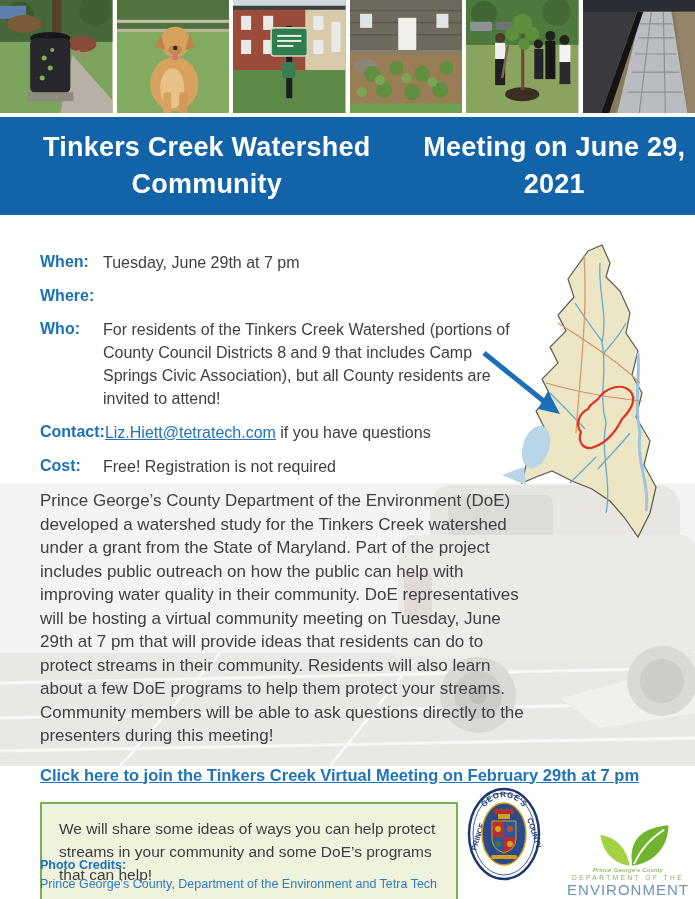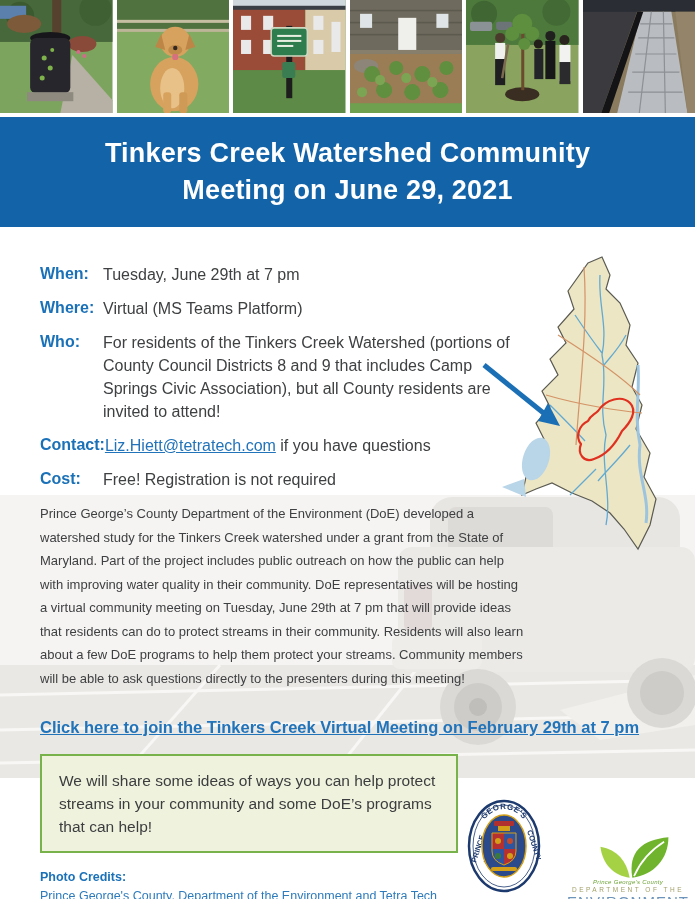--- a/index.html
+++ b/index.html
@@ -7,37 +7,37 @@
   .page {
     width:695px; height:899px; position:relative; overflow:hidden;
     background:#ffffff; font-family:"Liberation Sans", sans-serif;
   }
   
   .photo-strip { display:flex; gap:4px; height:113px; background:#fff; }
   .photo { flex:1 1 0; overflow:hidden; position:relative; }
   .photo svg { display:block; width:100%; height:100%; }
   
   .banner {
-    margin-top:4px; height:110px; display:flex; flex-direction:column;
+    margin-top:4px; height:98px; display:flex; flex-direction:row;
     justify-content:center; align-items:center; text-align:center;
   }
   .banner-line { color:#fff; font-size:27px; font-weight:bold; line-height:37px; letter-spacing:0.2px; }
   
   .content { position:relative; height:853px; background:#fff; }
   .faint-bg { position:absolute; left:0; top:268px; width:695px; height:283px; }
   .map-wrap { position:absolute; right:0; top:18px; width:215px; height:310px; }
   .map-wrap svg { display:block; width:100%; height:100%; }
   
   .details { padding:36px 0 0 40px; }
   .detail-row { display:flex; margin-bottom:11px; }
   .detail-label { flex:0 0 63px; font-weight:bold; font-size:16px; line-height:22px; }
   .detail-value { width:420px; font-size:16px; line-height:23px; color:#3f4042; }
   .detail-value a { color:#2173ba; text-decoration:underline; }
   
-  .paragraph { width:484px; margin:10px 0 16px 40px; font-size:13px; line-height:23.5px; color:#3f4042; position:relative; }
+  .paragraph { width:484px; margin:10px 0 6px 40px; font-size:17px; line-height:23.5px; color:#3f4042; position:relative; }
   .cta { display:inline-block; margin:12px 0 0 40px; font-size:16.5px; font-weight:bold;
          text-decoration:underline; position:relative; }
   
   .highlight-box {
     width:418px; margin:17px 0 0 40px; border:2px solid #77b34a;
     padding:13px 17px; font-size:15.5px; line-height:23px; color:#3c3d3e; position:relative;
   }
   
   .credits { position:absolute; left:40px; top:595px;margin-top:48px; }
   .credits-heading { font-weight:bold; font-size:12.5px; margin-bottom:5px; }
@@ -266,21 +266,20 @@
     </div>
 
     
     <div class="details">
       <div class="detail-row">
         <span class="detail-label" style="color:#1a71b8">When:</span>
         <span class="detail-value">Tuesday, June 29th at 7 pm</span>
       </div>
       <div class="detail-row">
         <span class="detail-label" style="color:#1a71b8">Where:</span>
-        <span class="detail-value">Virtual (MS Teams Platform)</span>
       </div>
       <div class="detail-row">
         <span class="detail-label" style="color:#1a71b8">Who:</span>
         <span class="detail-value">For residents of the Tinkers Creek Watershed (portions of County Council Districts 8 and 9 that includes Camp Springs Civic Association), but all County residents are invited to attend!</span>
       </div>
       <div class="detail-row">
         <span class="detail-label" style="color:#1a71b8">Contact:</span>
         <span class="detail-value"><a href="#">Liz.Hiett@tetratech.com</a><span> if you have questions</span></span>
       </div>
       <div class="detail-row">

